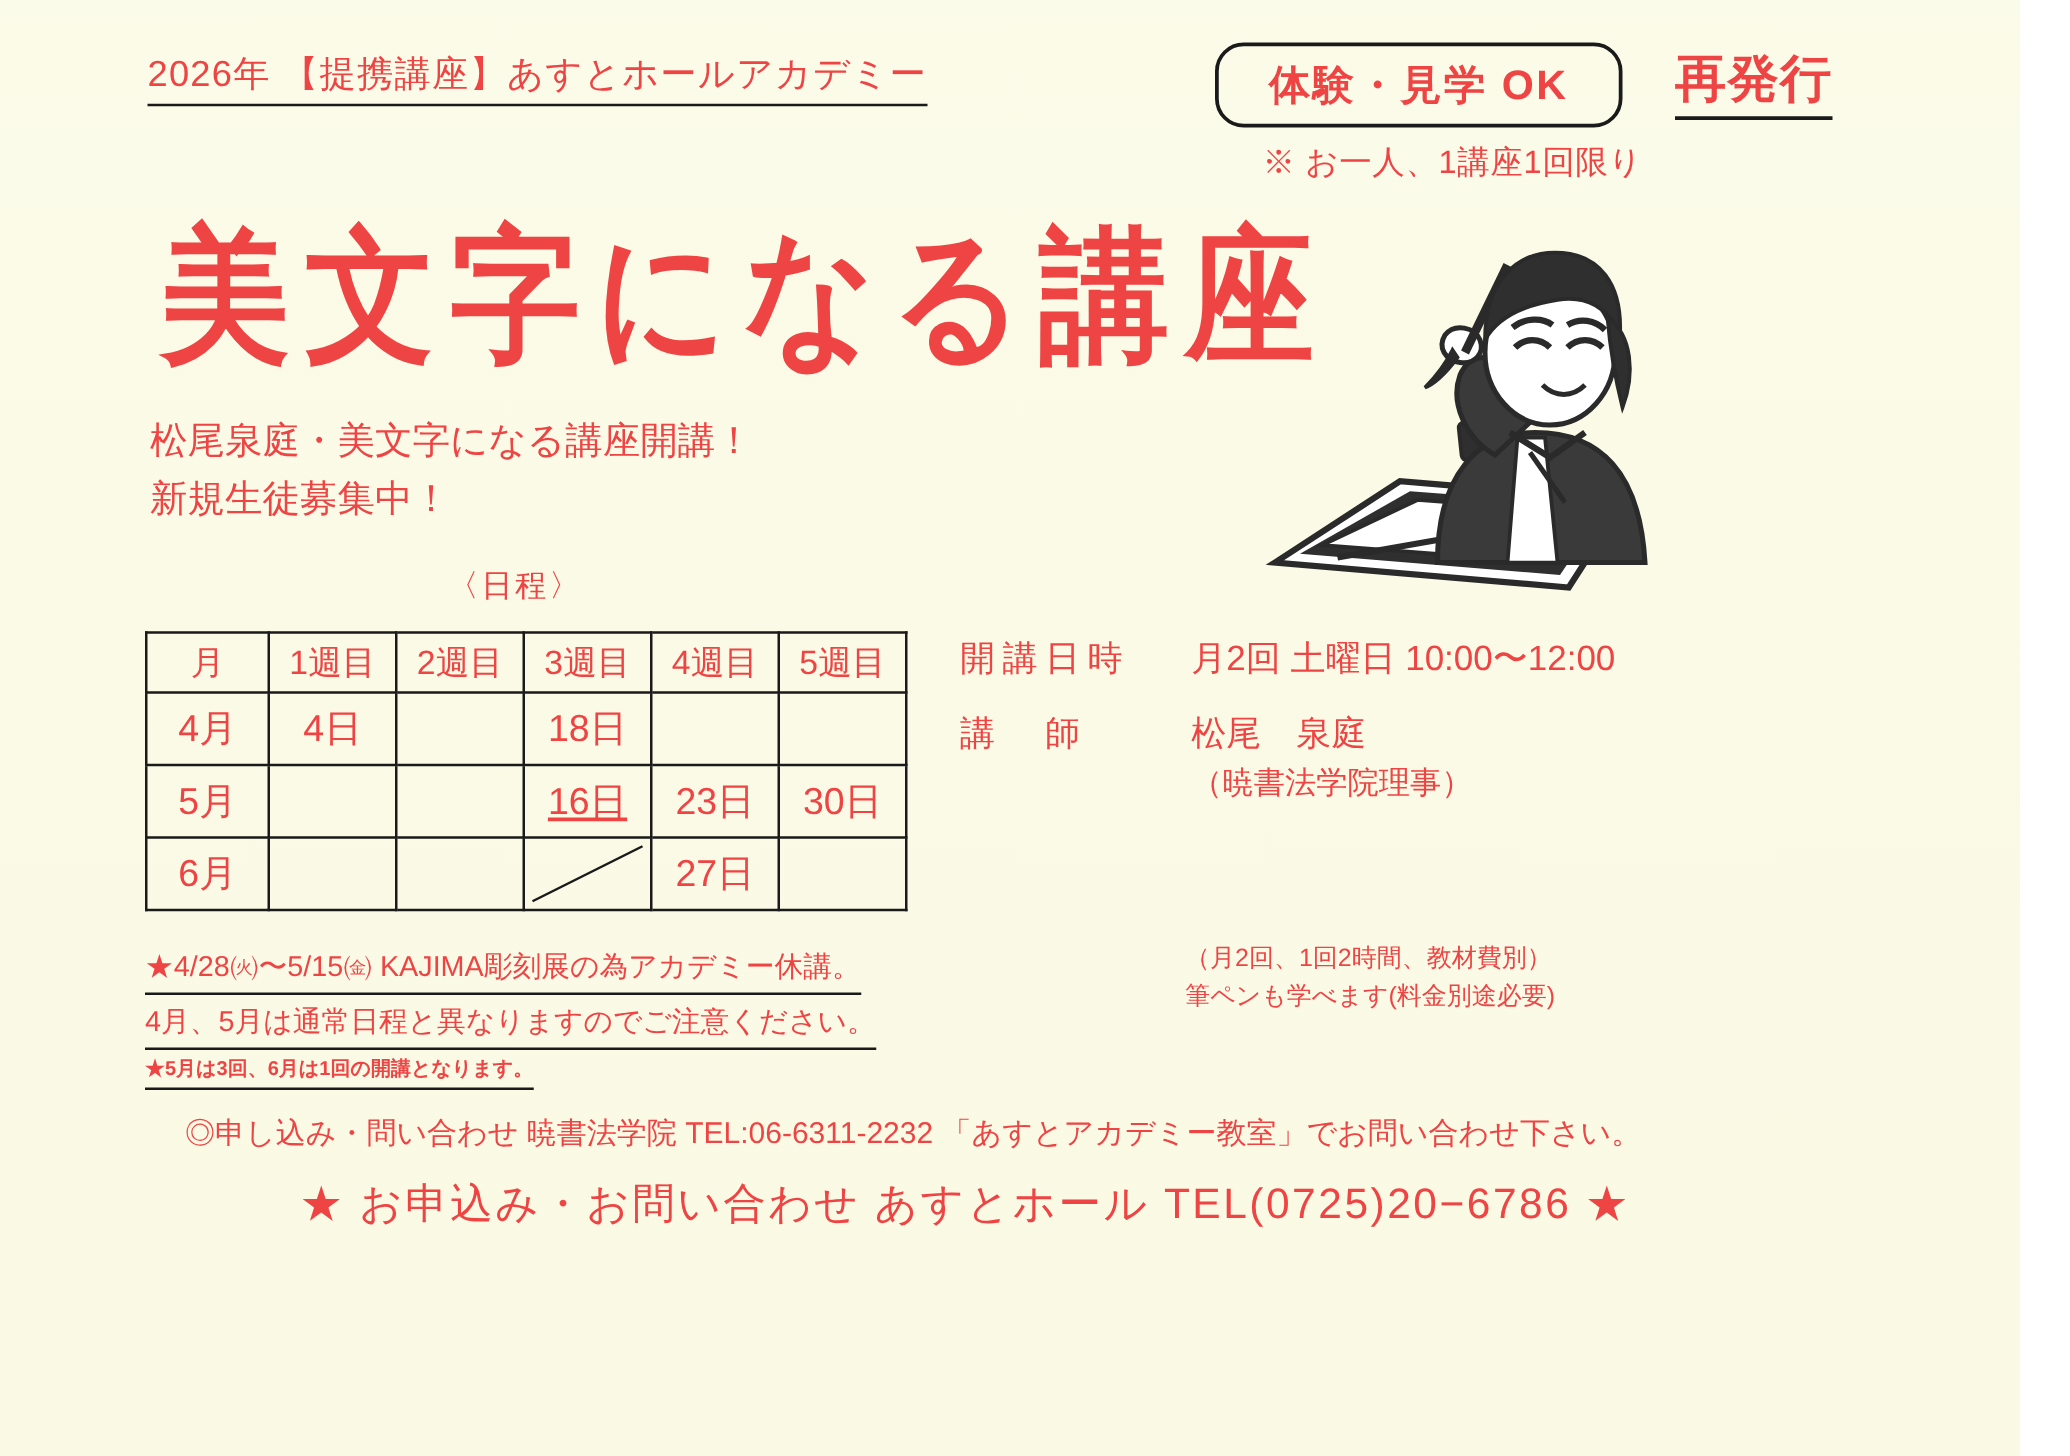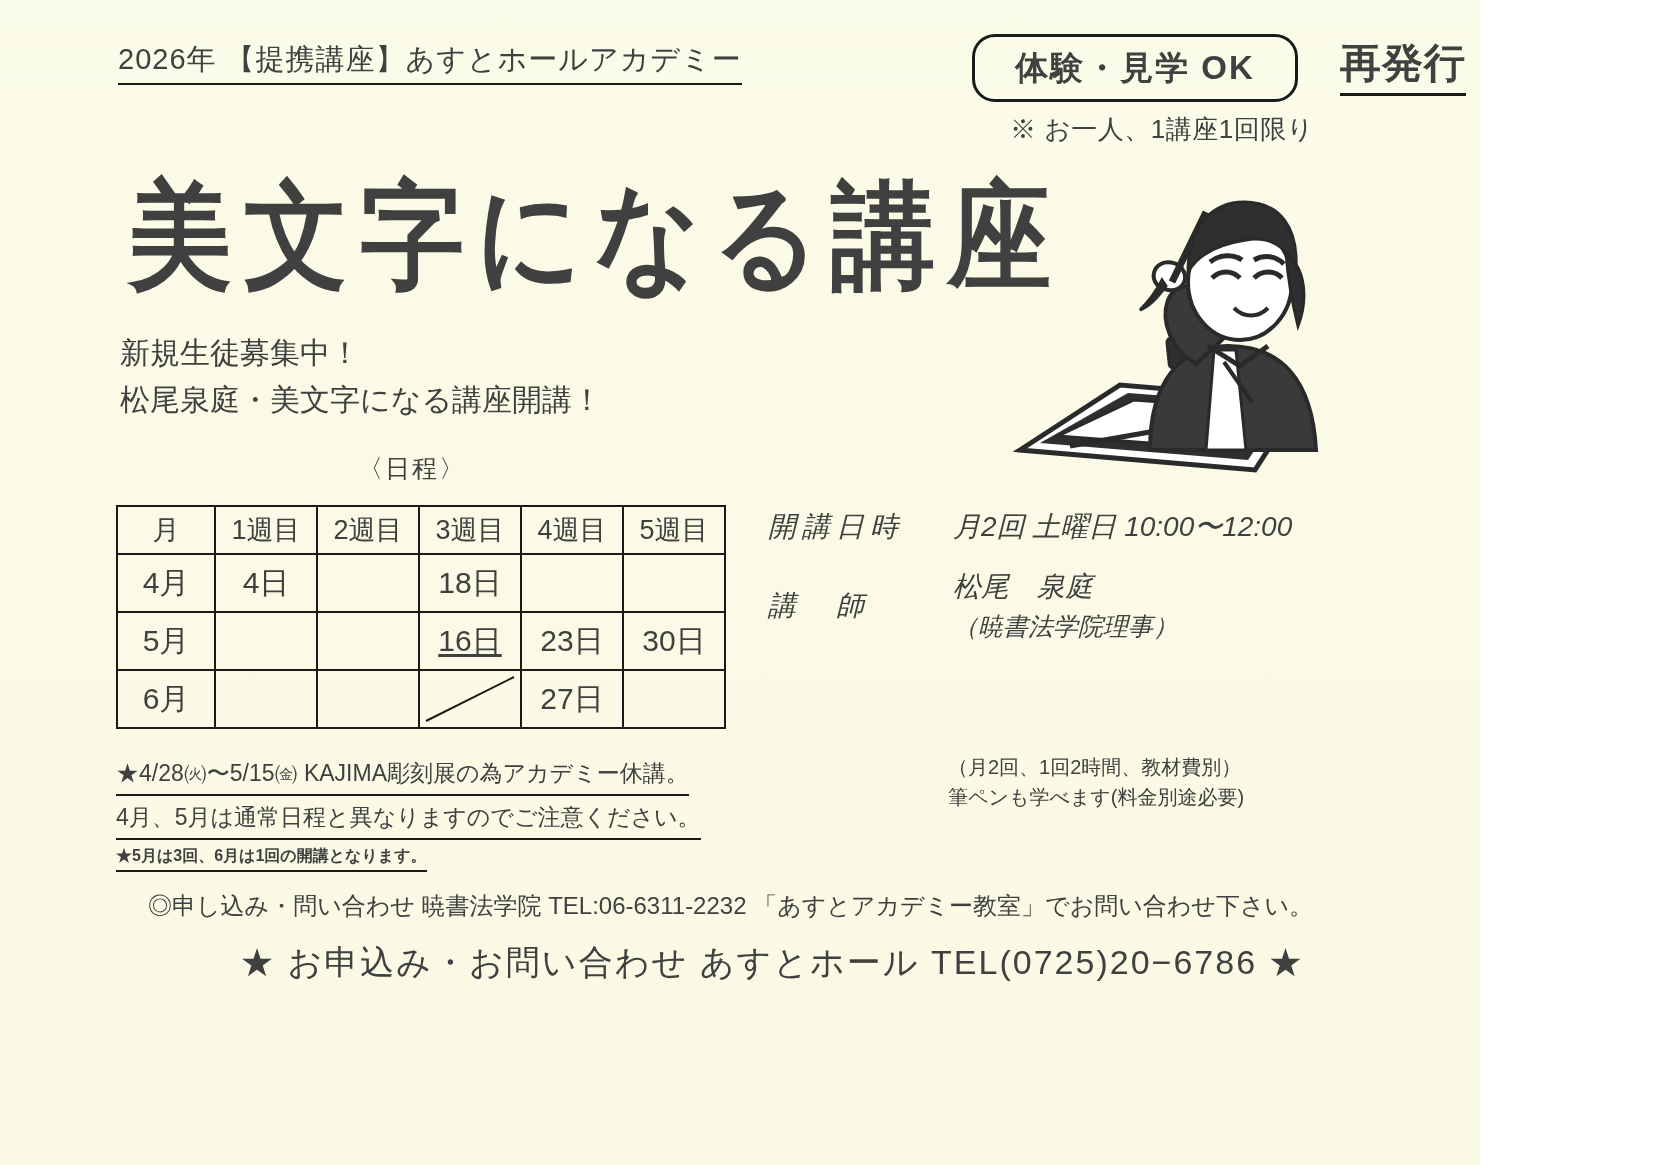--- a/index.html
+++ b/index.html
@@ -5,25 +5,25 @@
   html, body {
     margin: 0;
     padding: 0;
     background: #ffffff;
   }
   body {
     font-family: "Liberation Sans", sans-serif;
   }
   .page {
     position: relative;
-    width: 1480px;
+    width: 1616px;
     height: 1165px;
     background: #fbfbe8;
     overflow: hidden;
-    color: #404040;
+    color: #ef4444;
   }
   
   .paper-tint {
     position: absolute;
     inset: 0;
     background: linear-gradient(180deg, #fbfbe9 0%, #fafae6 40%, #f9f9e4 100%);
     pointer-events: none;
   }
   .content {
     position: absolute;
@@ -158,23 +158,22 @@
 
   
   .info {
     position: absolute;
     left: 768px;
     top: 508px;
     font-size: 28px;
   }
   .info-row {
     display: flex;
-    align-items: center;
+    align-items: flex-start;
     margin-bottom: 22px;
-    font-style: italic;
   }
   .info-label {
     width: 185px;
     white-space: nowrap;
     letter-spacing: 6px;
   }
   .info-value {
     white-space: nowrap;
     line-height: 1.35;
   }
@@ -232,22 +231,22 @@
       <span>体験・見学  OK</span>
     </div>
 
     <div class="reissue">再発行</div>
 
     <div class="badge-note">※ お一人、1講座1回限り</div>
 
     <div class="main-title">美文字になる講座</div>
 
     <div class="lead">
+      <div>松尾泉庭・美文字になる講座開講！</div>
       <div>新規生徒募集中！</div>
-      <div>松尾泉庭・美文字になる講座開講！</div>
     </div>
 
     <div class="schedule-heading">〈日程〉</div>
 
     <table class="schedule-table">
       <thead>
         <tr>
           <th class="col-month">月</th>
           <th class="col-week">1週目</th>
           <th class="col-week">2週目</th>

